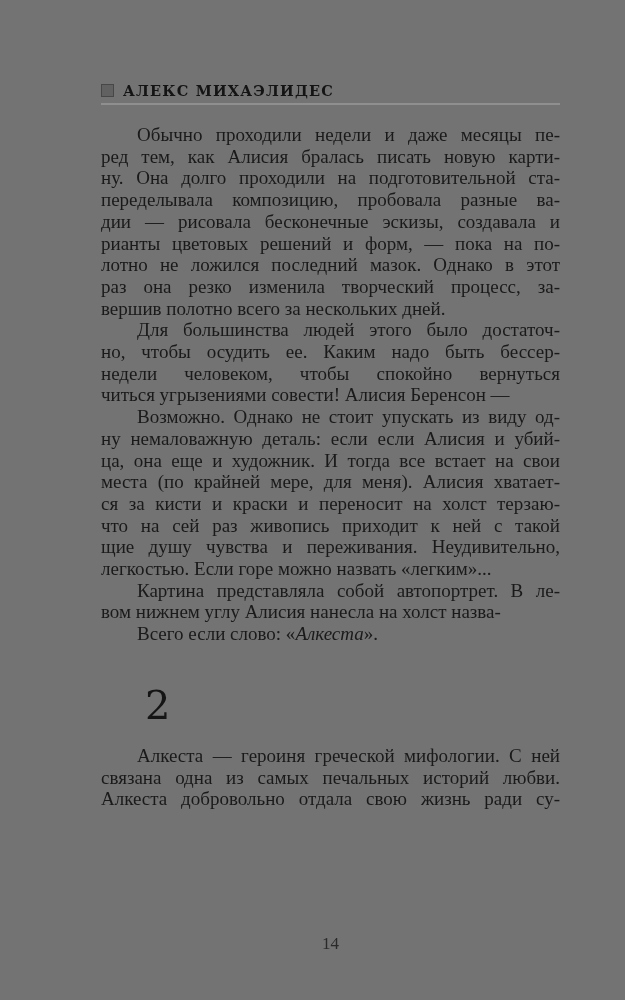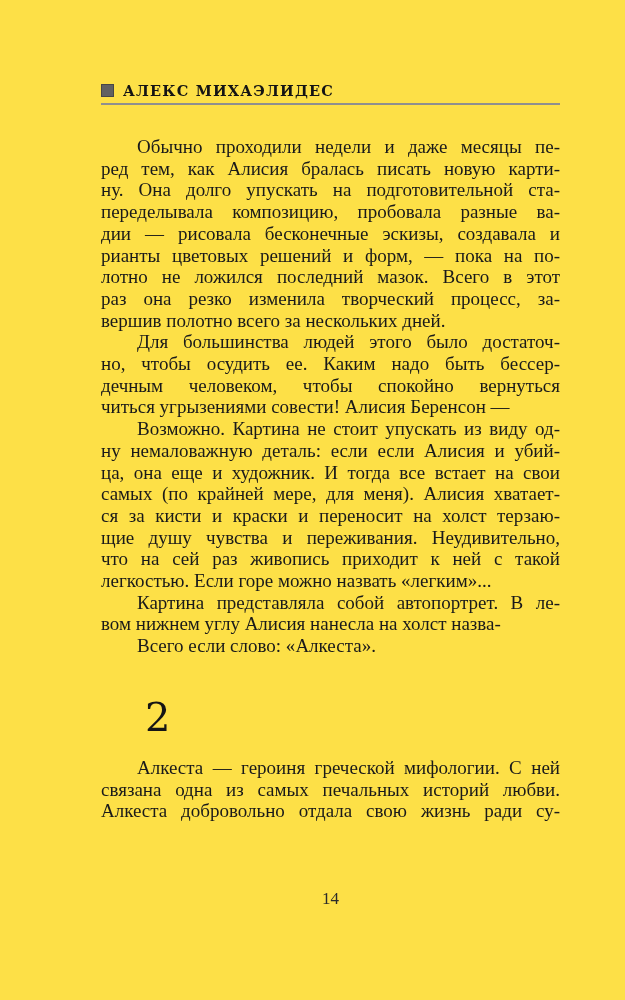--- a/index.html
+++ b/index.html
@@ -4,21 +4,21 @@
 <style>
   html, body {
     margin: 0;
     padding: 0;
     background: #ffffff;
   }
   .page {
     position: relative;
     width: 625px;
     height: 1000px;
-    background: #fde047;
+    background: #737373;
     font-family: "Liberation Serif", serif;
     color: #1a1a1a;
     overflow: hidden;
   }
   .content {
     position: absolute;
     left: 101px;
     top: 82px;
     width: 459px;
   }
@@ -43,52 +43,52 @@
     letter-spacing: 1.2px;
     color: #141414;
     white-space: nowrap;
   }
   .header-rule {
     margin-top: 5px;
     height: 0;
     border-bottom: 2.4px solid #8f8f8f;
   }
   .body-text {
-    margin-top: 31px;
+    margin-top: 19px;
     font-size: 19px;
     line-height: 21.7px;
   }
   .para { margin: 0; padding: 0; }
   .line {
     text-align: justify;
     text-align-last: justify;
   }
   .para .line:first-child { text-indent: 36px; }
   .para .line:last-child { text-align-last: left; }
   .para.justify-last .line:last-child { text-align-last: justify; }
   .para-single {
     text-indent: 36px;
   }
-  .alkesta-word { }
+  .alkesta-word { font-style: italic; }
   .chapter-number {
     margin-top: 40px;
     margin-left: 44px;
     font-family: "DejaVu Serif", serif;
     font-size: 40px;
     line-height: 40px;
     color: #151515;
   }
   .chapter-body {
     margin-top: 20px;
     font-family: Liberation Serif, serif;
   }
   .page-number {
     position: absolute;
     left: 101px;
-    top: 889px;
+    top: 934px;
     width: 459px;
     text-align: center;
     font-size: 17px;
     color: #2a2a2a;
   }
 </style>
 </head>
 <body>
 
 <div class="page">
@@ -97,42 +97,42 @@
     <div class="header">
       <span class="square"></span>
       <span class="author">АЛЕКС МИХАЭЛИДЕС</span>
     </div>
     <div class="header-rule"></div>
 
     <div class="body-text">
       <div class="para">
           <div class="line">Обычно проходили недели и даже месяцы пе-</div>
           <div class="line">ред тем, как Алисия бралась писать новую карти-</div>
-          <div class="line">ну. Она долго упускать на подготовительной ста-</div>
+          <div class="line">ну. Она долго проходили на подготовительной ста-</div>
           <div class="line">переделывала композицию, пробовала разные ва-</div>
           <div class="line">дии — рисовала бесконечные эскизы, создавала и</div>
           <div class="line">рианты цветовых решений и форм, — пока на по-</div>
-          <div class="line">лотно не ложился последний мазок. Всего в этот</div>
+          <div class="line">лотно не ложился последний мазок. Однако в этот</div>
           <div class="line">раз она резко изменила творческий процесс, за-</div>
           <div class="line">вершив полотно всего за нескольких дней.</div>
         </div>
       <div class="para">
           <div class="line">Для большинства людей этого было достаточ-</div>
           <div class="line">но, чтобы осудить ее. Каким надо быть бессер-</div>
-          <div class="line">дечным человеком, чтобы спокойно вернуться</div>
+          <div class="line">недели человеком, чтобы спокойно вернуться</div>
           <div class="line">читься угрызениями совести! Алисия Беренсон —</div>
         </div>
       <div class="para">
-          <div class="line">Возможно. Картина не стоит упускать из виду од-</div>
+          <div class="line">Возможно. Однако не стоит упускать из виду од-</div>
           <div class="line">ну немаловажную деталь: если если Алисия и убий-</div>
           <div class="line">ца, она еще и художник. И тогда все встает на свои</div>
-          <div class="line">самых (по крайней мере, для меня). Алисия хватает-</div>
+          <div class="line">места (по крайней мере, для меня). Алисия хватает-</div>
           <div class="line">ся за кисти и краски и переносит на холст терзаю-</div>
+          <div class="line">что на сей раз живопись приходит к ней с такой</div>
           <div class="line">щие душу чувства и переживания. Неудивительно,</div>
-          <div class="line">что на сей раз живопись приходит к ней с такой</div>
           <div class="line">легкостью. Если горе можно назвать «легким»...</div>
         </div>
       <div class="para">
           <div class="line">Картина представляла собой автопортрет. В ле-</div>
           <div class="line">вом нижнем углу Алисия нанесла на холст назва-</div>
         </div>
 
       <div class="para-single"><span>Всего если слово: «</span><span class="alkesta-word">Алкеста</span><span>».</span></div>
 
       <div class="chapter-number">2</div>

